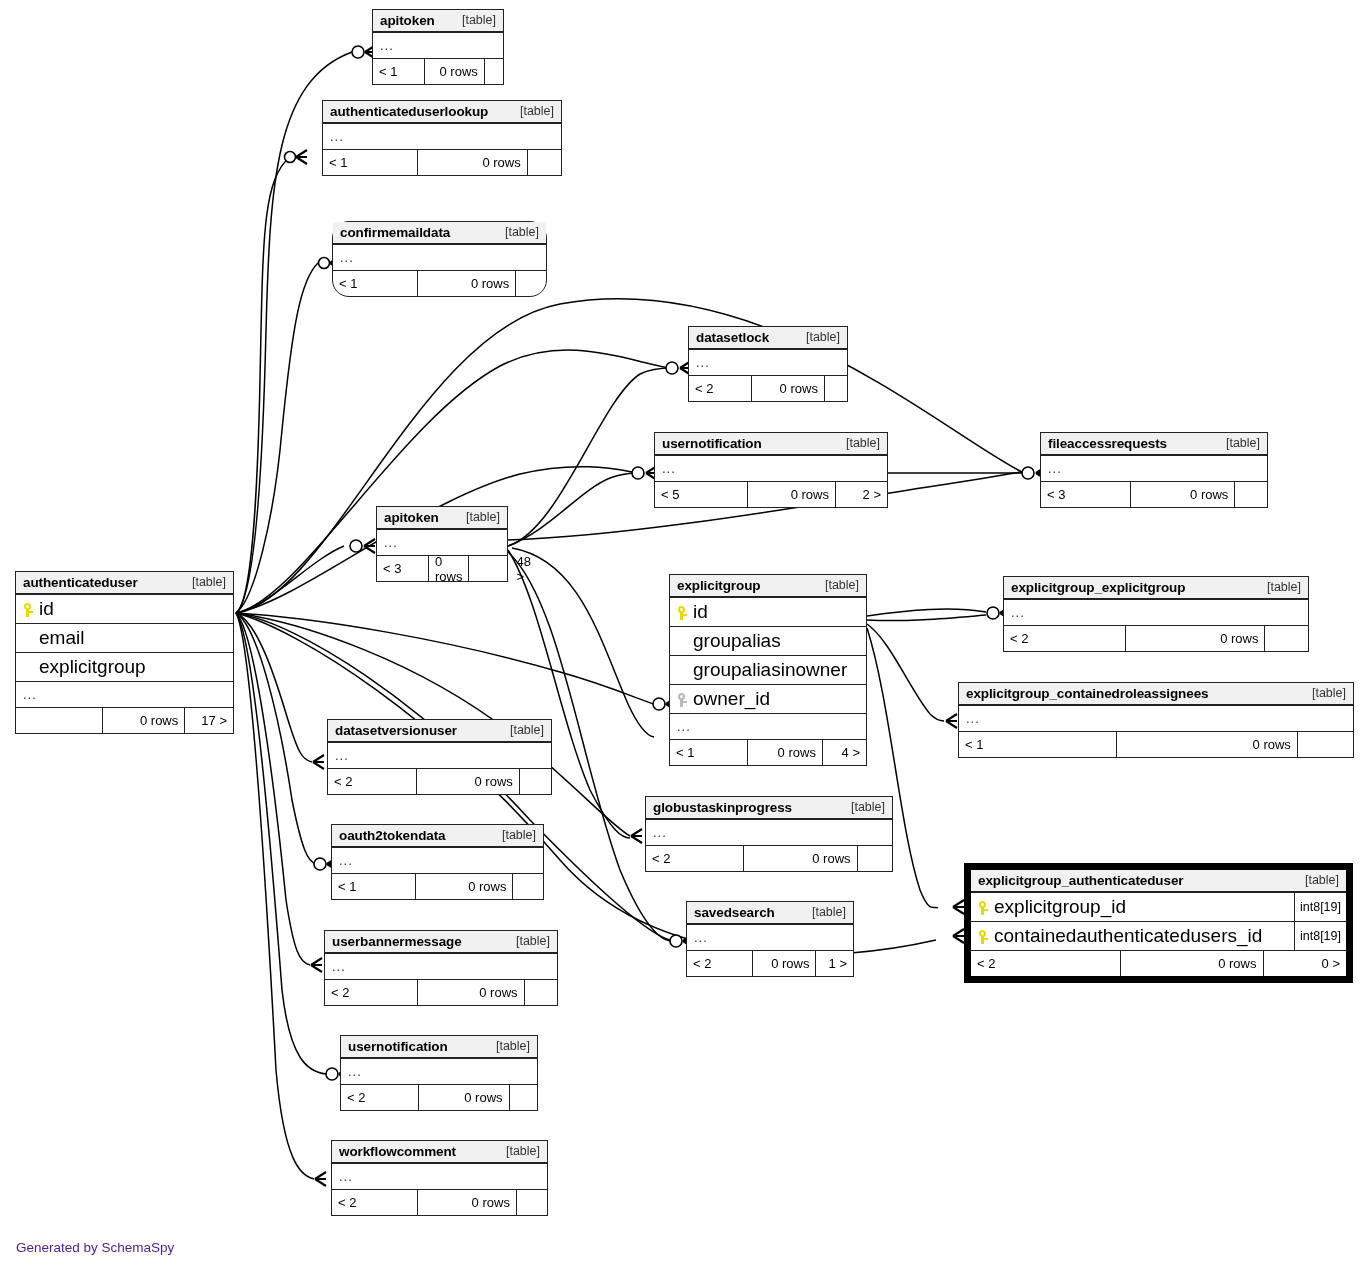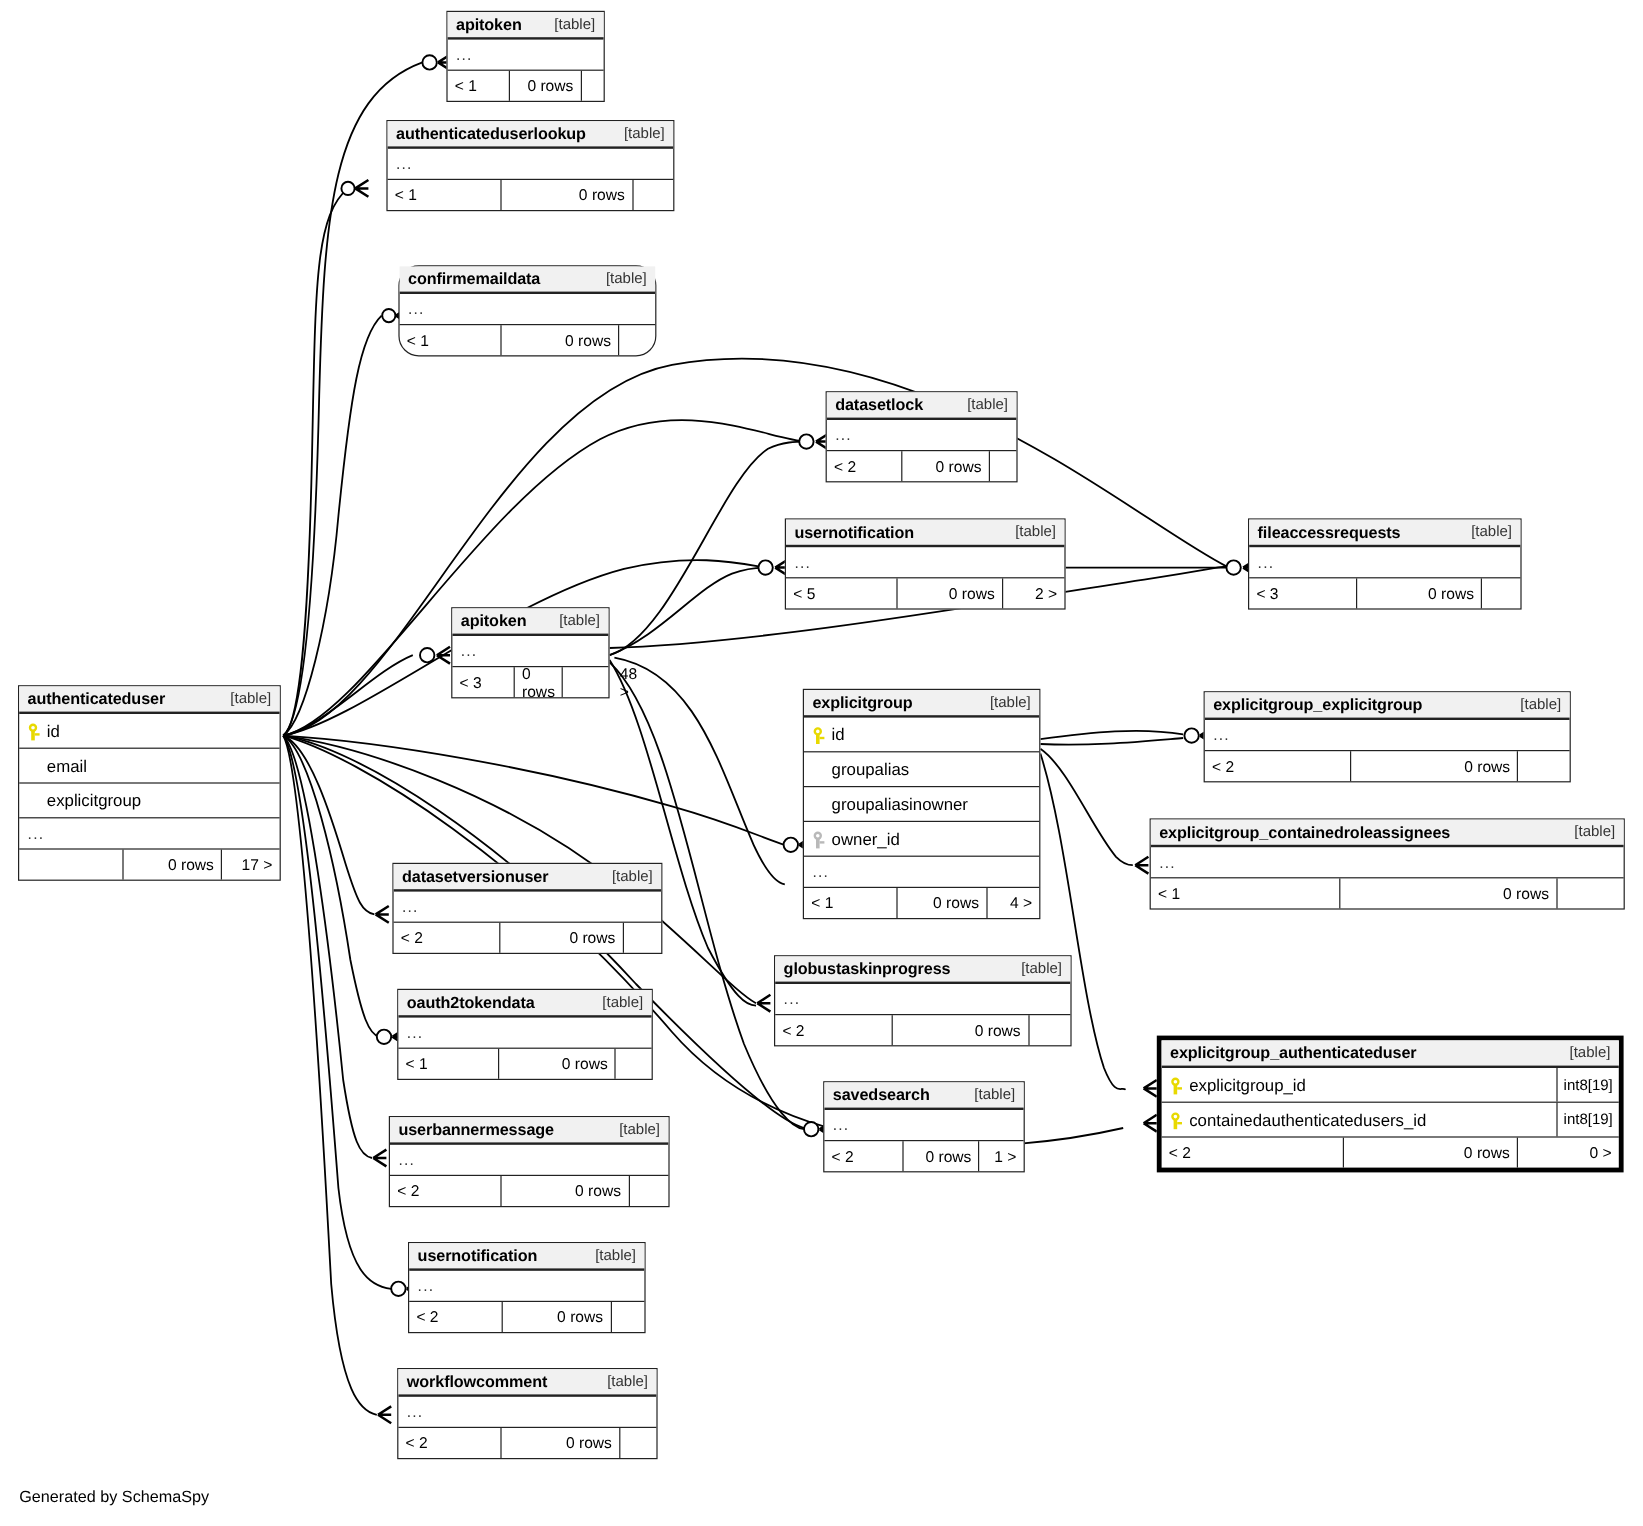--- a/index.html
+++ b/index.html
@@ -15,42 +15,42 @@
   
   .tbl{
     position:absolute;
     background:#ffffff;
     border:1px solid #222222;
     box-sizing:border-box;
     font-size:13.5px;
     color:#000000;
     z-index:5;
   }
-  .tbl.focal{border:4px solid #000000;}
+  .tbl.focal{border:7px solid #000000;}
 
   .tbl .hdr{
     display:flex;align-items:center;justify-content:space-between;
     background:#f1f1f1;
     border-bottom:2px solid #222222;
     padding:3px 7px 4px 7px;
     height:23px;box-sizing:border-box;
   }
   .tbl .tname{font-weight:bold;font-size:13.5px;letter-spacing:-0.1px;white-space:nowrap;}
   .tbl .ttag{font-size:12.5px;color:#333333;padding-left:14px;white-space:nowrap;}
 
   .tbl .col{
     display:flex;align-items:center;
     height:29px;box-sizing:border-box;
     border-bottom:1px solid #222222;
     padding-left:7px;
     white-space:nowrap;
     position:relative;
   }
   .tbl .col.ellip{height:26px;color:#333333;font-size:13px;letter-spacing:1px;}
-  .tbl .col .cname{padding-left:4px;font-size:14px;}
+  .tbl .col .cname{padding-left:4px;font-size:19px;}
   .tbl .col .ctype{
     position:absolute;right:0;top:0;bottom:0;
     display:flex;align-items:center;justify-content:flex-end;
     padding:0 5px;border-left:1px solid #222222;font-size:12.5px;
   }
   .keyico{width:12px;height:15px;display:inline-block;position:relative;flex:0 0 12px;}
   .keyico i{position:absolute;display:block;}
   
   .keyico i.head{width:7px;height:7px;border-radius:50%;left:1px;top:1px;border:2px solid;box-sizing:border-box;}
   .keyico i.stem{width:2.5px;height:8px;left:3.2px;top:7px;}
@@ -70,21 +70,21 @@
     border-right:1px solid #222222;
     padding:0 6px;box-sizing:border-box;
   }
   .tbl .foot .fcell:last-child{border-right:none;}
   .tbl .foot .fleft{justify-content:flex-start;}
   .tbl .foot .fmid{justify-content:flex-end;}
   .tbl .foot .fright{justify-content:flex-end;}
 
   #footer{
     position:absolute;left:16px;top:1240px;
-    font-size:13.5px;color:#000000;
+    font-size:13.5px;color:#4c1d95;
   }
 </style>
 </head>
 <body>
 
 <div id="canvas">
 
   <svg id="edges" viewBox="0 0 1369 1272" xmlns="http://www.w3.org/2000/svg">
     <defs>
       <g id="crow">

